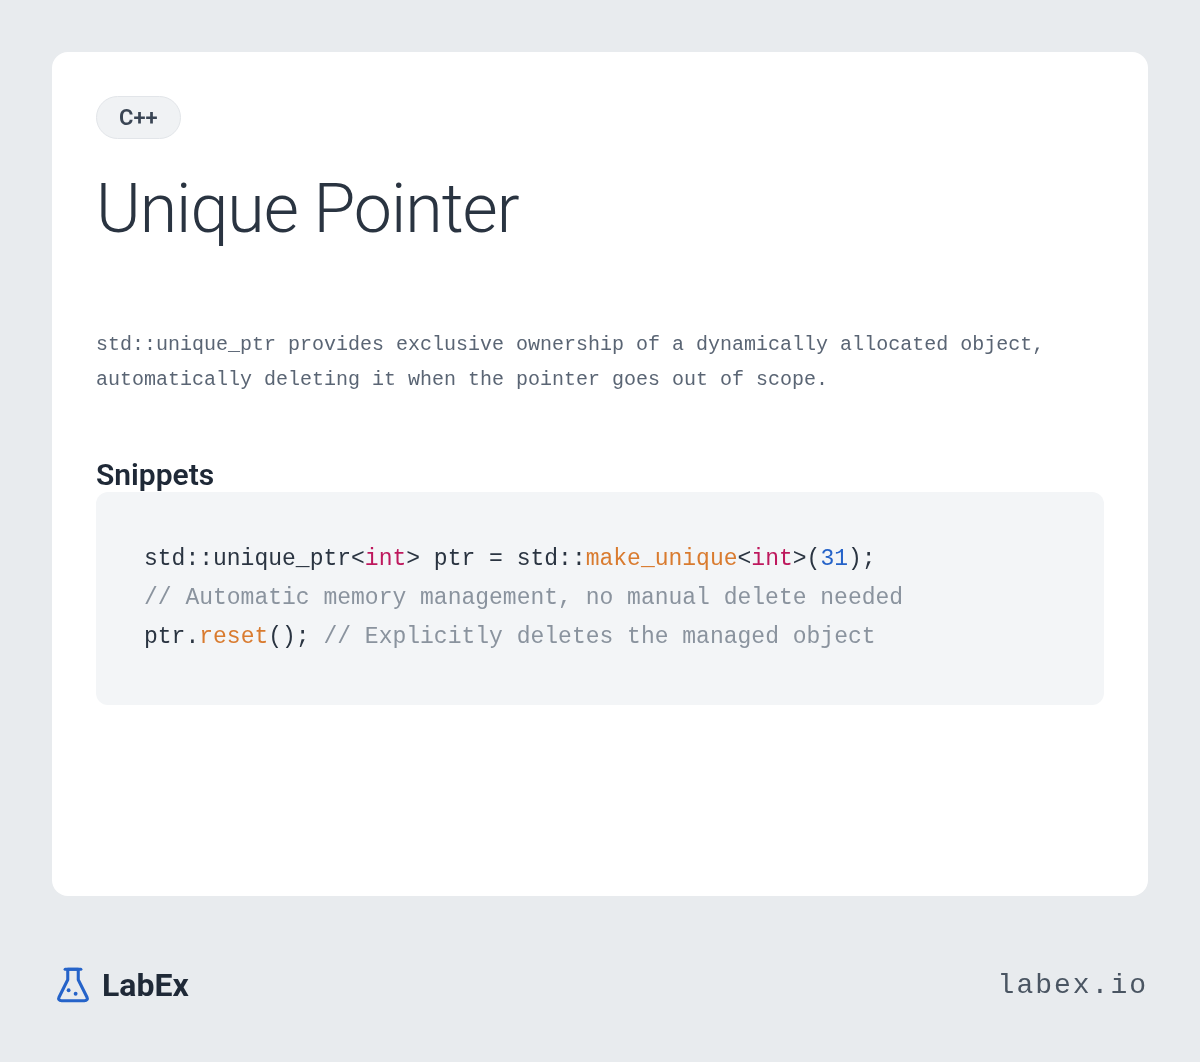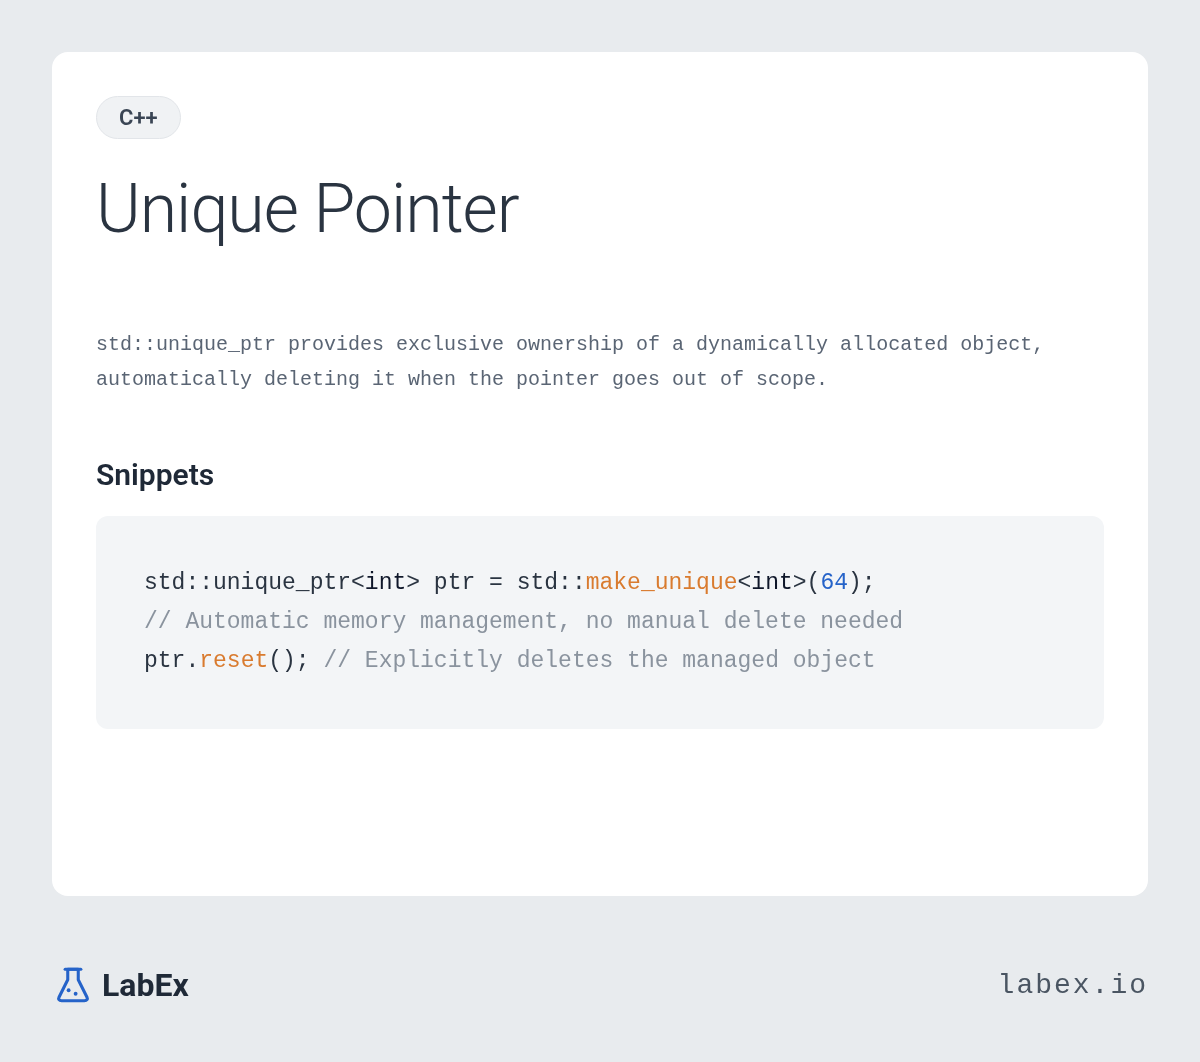--- a/index.html
+++ b/index.html
@@ -49,35 +49,34 @@
       font-size: 20px;
       color: #5a6574;
       line-height: 1.75;
       margin-bottom: 60px;
     }
     
     .snippets-heading {
       font-size: 30px;
       font-weight: 600;
       color: #1f2937;
-      margin-bottom: 24px;
     }
     
     .code-block {
       background-color: #f3f5f7;
       border-radius: 12px;
       padding: 48px 48px;
       font-family: "SFMono-Regular", Consolas, "Liberation Mono", Menlo, monospace;
       font-size: 23px;
       line-height: 1.7;
       color: #2a3441;
     }
     
     .code-keyword {
-      color: #0f172a;
+      color: #be185d;
     }
     
     .code-function {
       color: #d97b2f;
     }
     
     .code-number {
       color: #2563c9;
     }
     
@@ -125,21 +124,21 @@
 <div class="card">
   <div class="tag">C++</div>
   
   <h1 class="title">Unique Pointer</h1>
   
   <p class="description">std::unique_ptr provides exclusive ownership of a dynamically allocated object, automatically deleting it when the pointer goes out of scope.</p>
   
   <h2 class="snippets-heading">Snippets</h2>
   
   <div class="code-block">
-    <div><span>std::unique_ptr&lt;</span><span class="code-keyword">int</span><span>&gt; ptr = std::</span><span class="code-function">make_unique</span><span>&lt;</span><span class="code-keyword">int</span><span>&gt;(</span><span class="code-number">64</span><span>);</span></div>
+    <div><span>std::unique_ptr&lt;</span><span class="code-keyword">int</span><span>&gt; ptr = std::</span><span class="code-function">make_unique</span><span>&lt;</span><span class="code-keyword">int</span><span>&gt;(</span><span class="code-number">31</span><span>);</span></div>
     <div><span class="code-comment">// Automatic memory management, no manual delete needed</span></div>
     <div><span>ptr.</span><span class="code-function">reset</span><span>(); </span><span class="code-comment">// Explicitly deletes the managed object</span></div>
   </div>
 </div>
 
 <div class="footer">
   <div class="logo">
     <svg class="logo-icon" viewBox="0 0 48 48" fill="none">
       <path d="M18 6 L18 18 L8 38 C7 40 8 42 11 42 L37 42 C40 42 41 40 40 38 L30 18 L30 6 Z" stroke="#2563c9" stroke-width="3.5" fill="none" stroke-linejoin="round"></path>
       <line x1="15" y1="6" x2="33" y2="6" stroke="#2563c9" stroke-width="3.5" stroke-linecap="round"></line>

